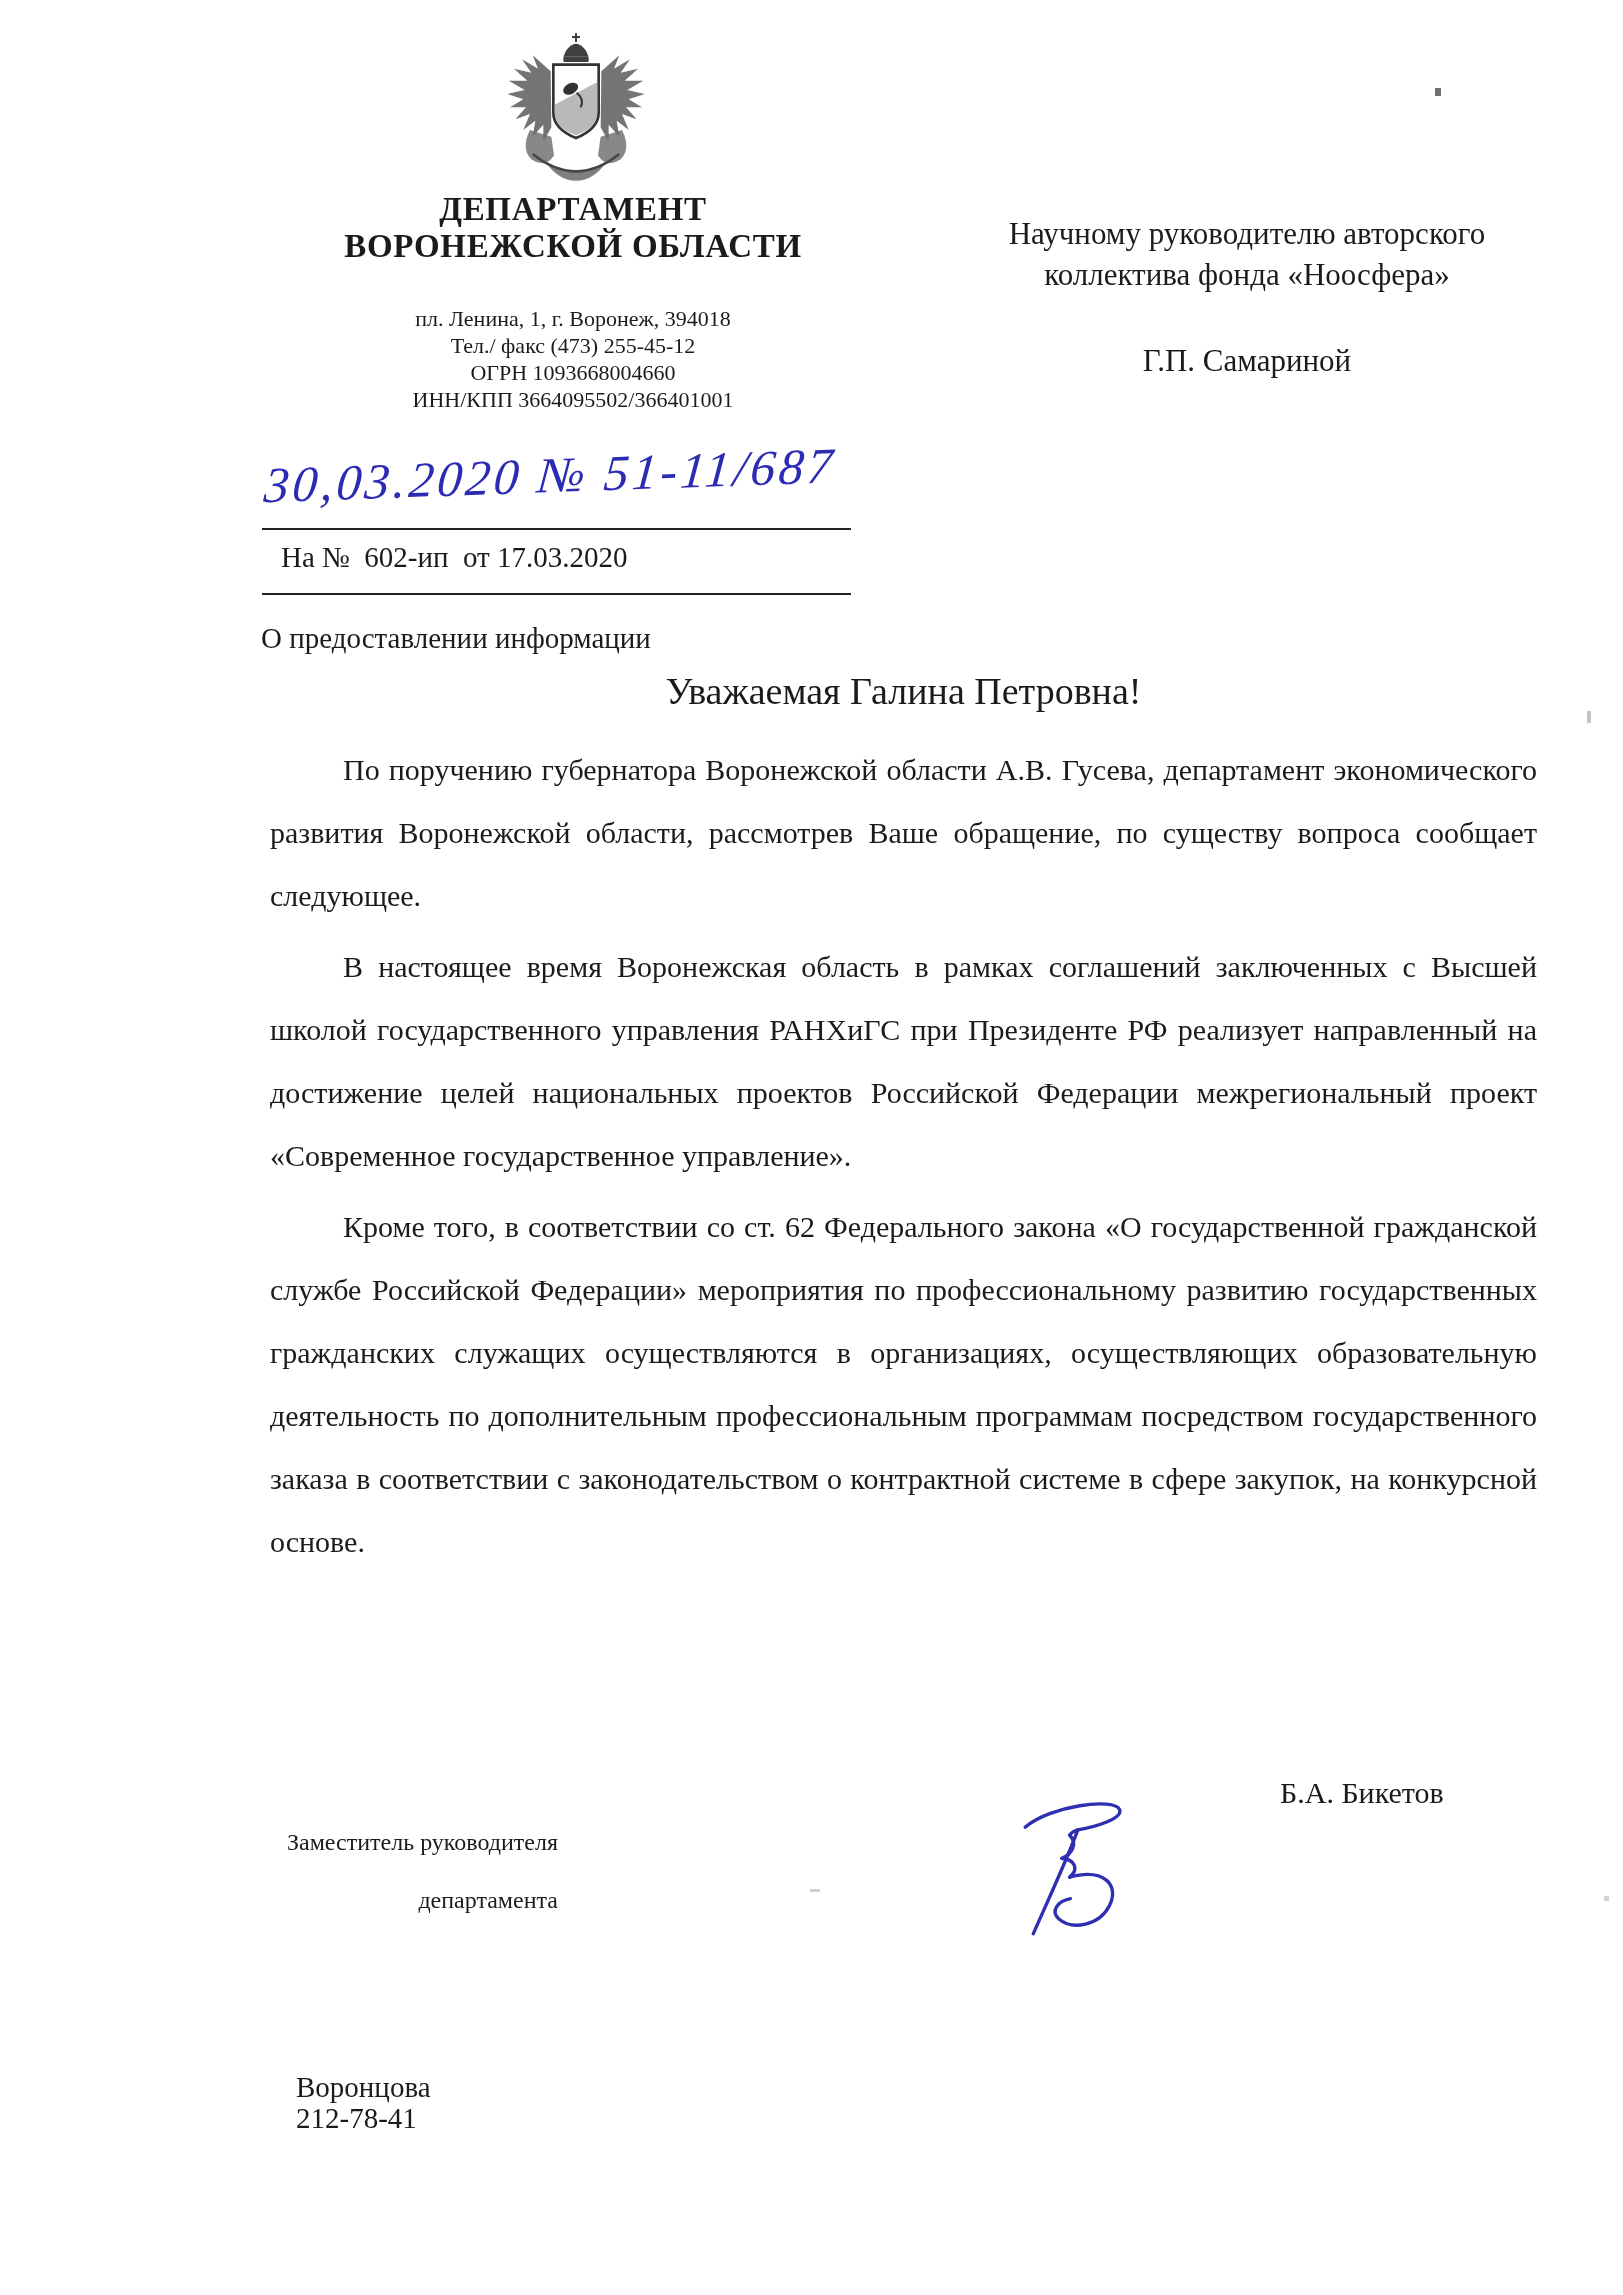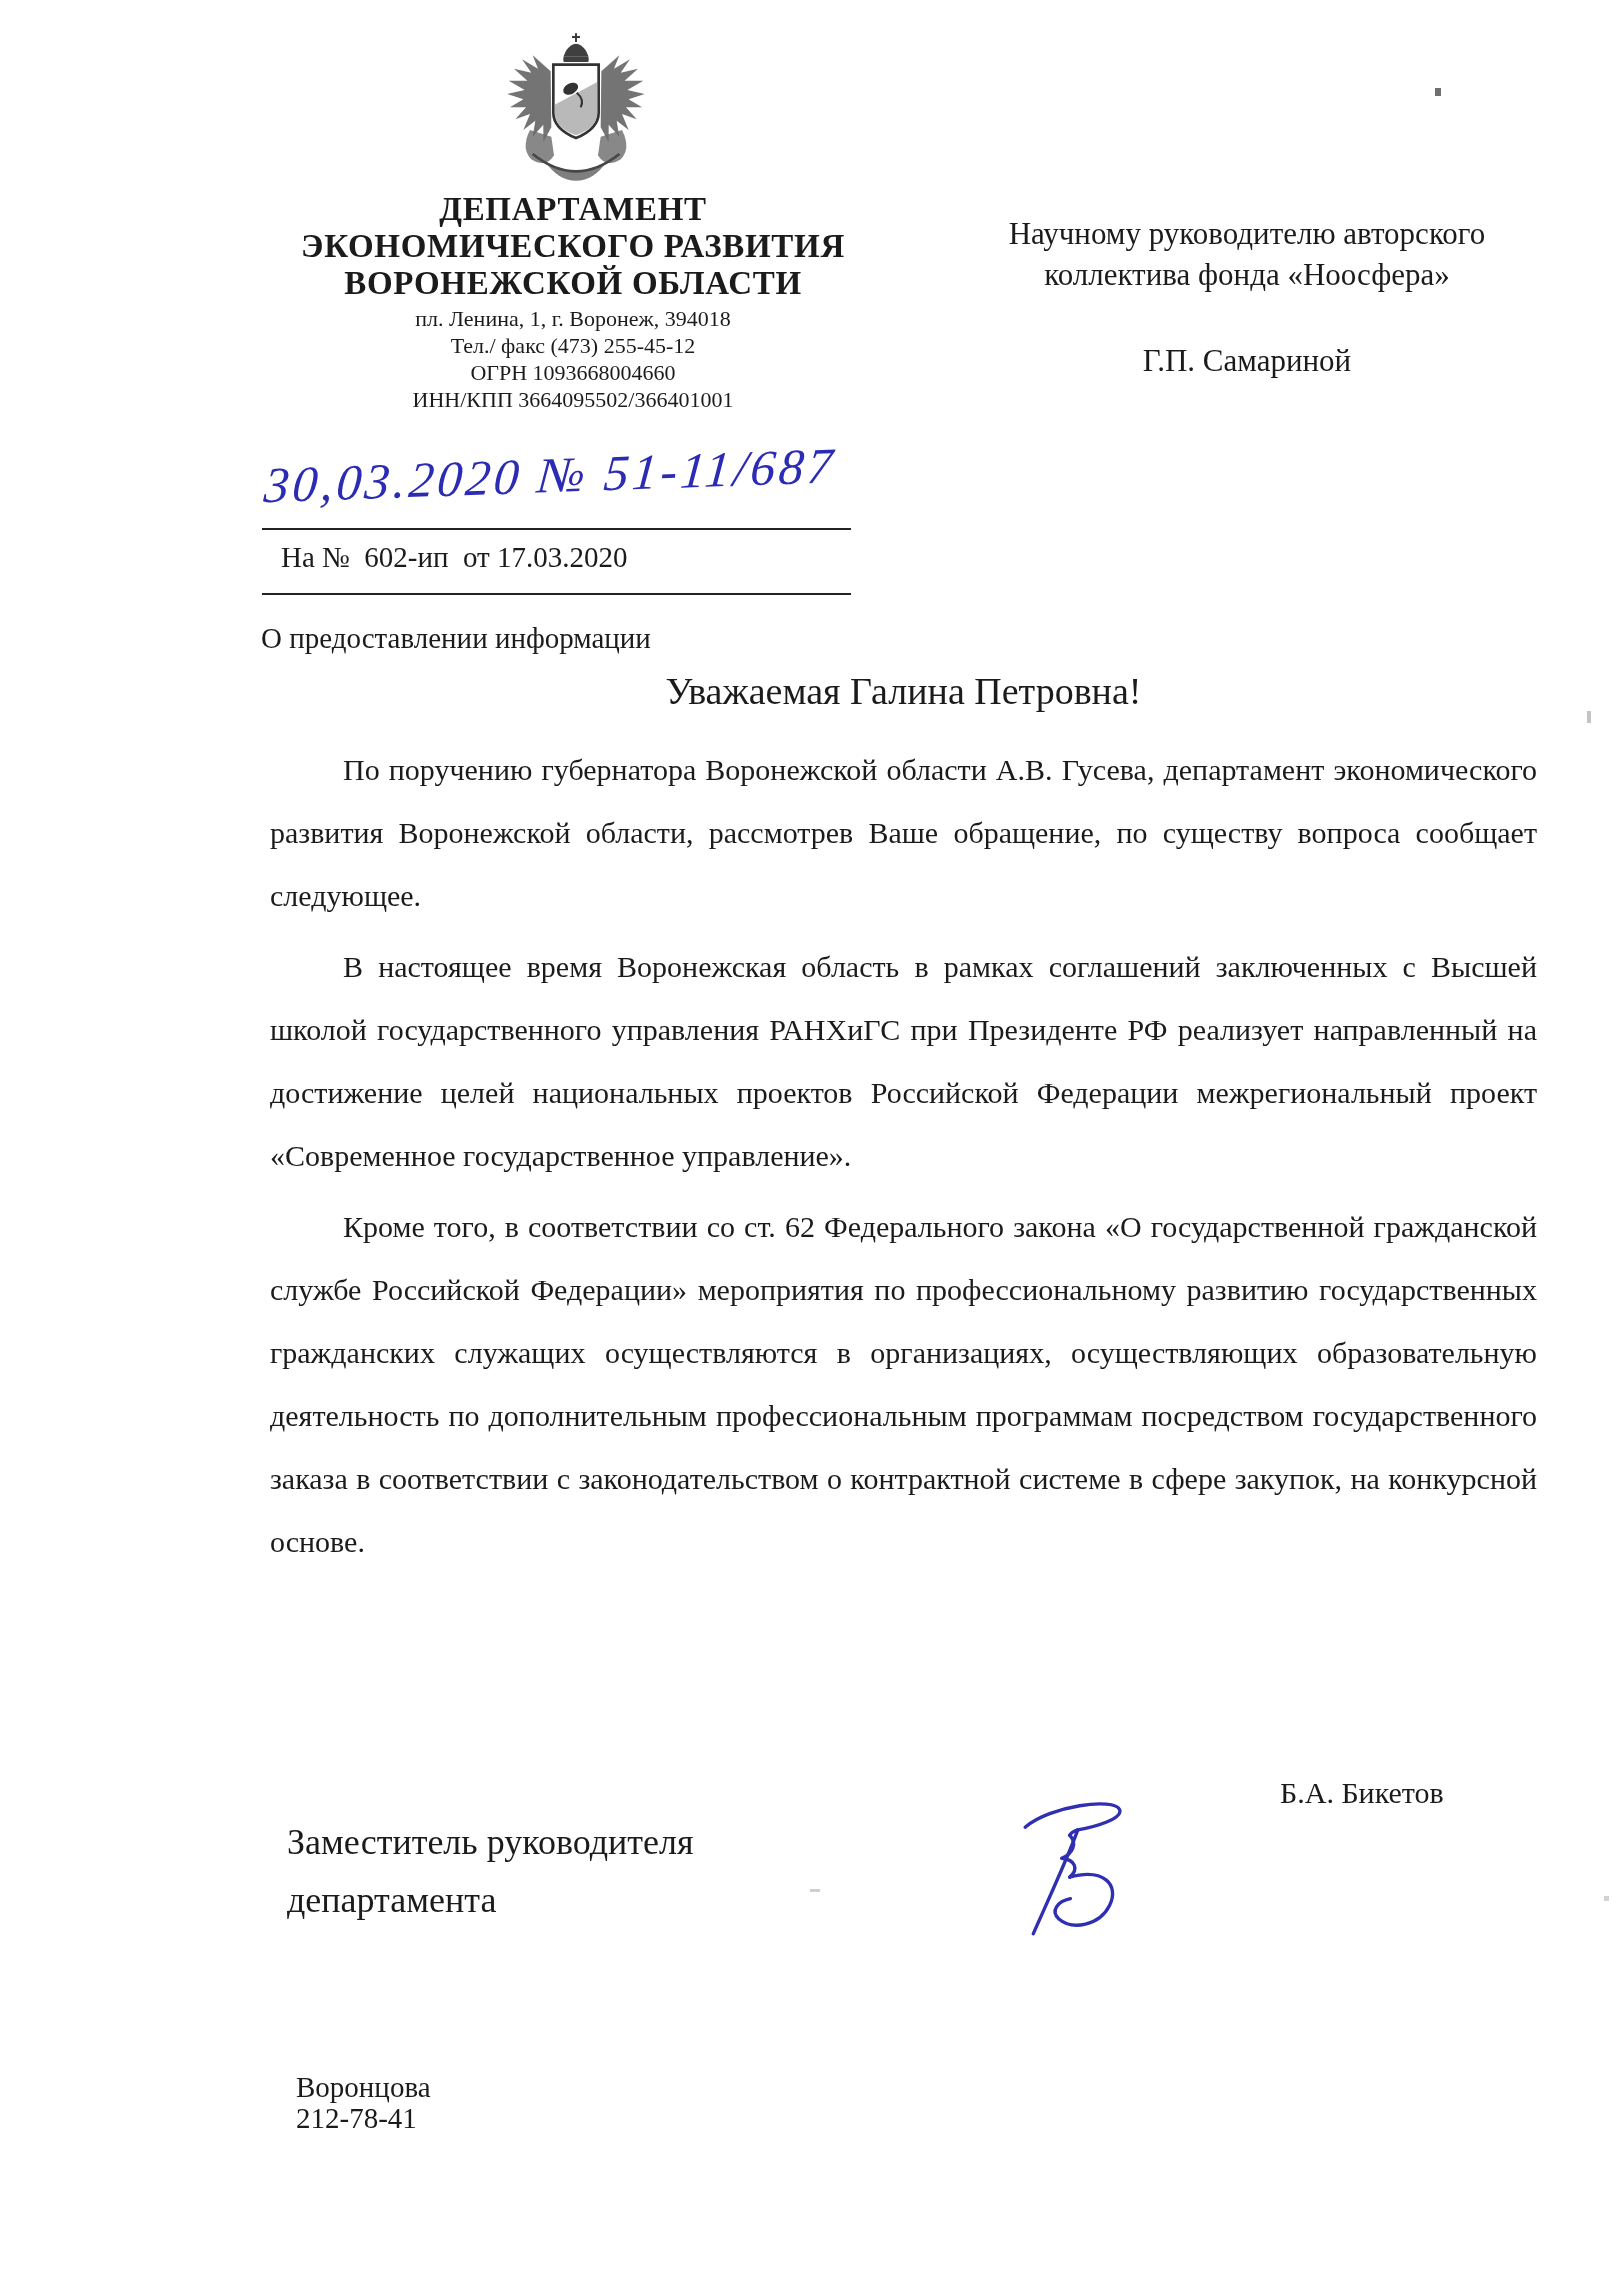--- a/index.html
+++ b/index.html
@@ -27,21 +27,21 @@
   .rule1{position:absolute;left:262px;top:528px;width:589px;border-top:2px solid #232323;}
   .refline{position:absolute;left:281px;top:541px;font-size:29px;white-space:pre;}
   .rule2{position:absolute;left:262px;top:593px;width:589px;border-top:2px solid #232323;}
   .subject{position:absolute;left:261px;top:602px;font-size:29px;margin-top:20px;}
   
   .salutation{position:absolute;left:262px;top:669px;width:1283px;text-align:center;font-size:38px;}
   .bodytext{position:absolute;left:262px;top:730px;width:1283px;
             font-size:30px;line-height:63px;text-align:justify;}
   .bodytext p{margin:8px;text-indent:73px;}
   
-  .sig-pos{position:absolute;left:287px;top:1813px;font-size:36px;line-height:58px;}
+  .sig-pos{position:absolute;left:287px;top:1813px;font-size:24px;line-height:58px;text-align:right;}
   .sig-mark{position:absolute;left:1013px;top:1792px;width:135px;height:152px;}
   .sig-name{position:absolute;left:1280px;top:1776px;font-size:30px;white-space:nowrap;}
   
   .footer{position:absolute;left:296px;top:2072px;font-size:29px;line-height:31px;}
   
   .speck-a{position:absolute;left:1435px;top:88px;width:5.9px;height:7.9px;background:#575757;opacity:.85;}
   .speck-b{position:absolute;left:1587px;top:711px;width:3.9px;height:11.8px;background:#c4c4c4;}
   .speck-c{position:absolute;left:810px;top:1889px;width:9.8px;height:3.3px;background:#cfcfcf;}
   .speck-d{position:absolute;left:1604px;top:1896px;width:5.2px;height:5.2px;background:#d2d2d2;}
 </style>
@@ -70,21 +70,20 @@
     <path d="M133,112 l64,-34 v46 q0,22 -32,34 q-32,-12 -32,-34 z" fill="#8a8a8a" opacity="0.6"></path>
     <ellipse cx="157" cy="88" rx="12" ry="8" transform="rotate(-28 157 88)" fill="#333333"></ellipse>
     <path d="M166,94 q12,10 6,22" stroke="#333333" stroke-width="3" fill="none"></path>
 
     <path d="M118,196 q47,34 94,0 q-20,30 -47,30 q-27,0 -47,-30 z" fill="#5f5f5f" opacity="0.8"></path>
     <path d="M100,186 q65,52 130,0" stroke="#474747" stroke-width="4" fill="none"></path>
   </svg>
 
   <div class="org">
     <div>ДЕПАРТАМЕНТ</div>
-    <div>ЭКОНОМИЧЕСКОГО РАЗВИТИЯ</div>
     <div>ВОРОНЕЖСКОЙ ОБЛАСТИ</div>
   </div>
 
   <div class="addr">
     <div>пл. Ленина, 1, г. Воронеж, 394018</div>
     <div>Тел./ факс (473) 255-45-12</div>
     <div>ОГРН 1093668004660</div>
     <div>ИНН/КПП 3664095502/366401001</div>
   </div>
 

